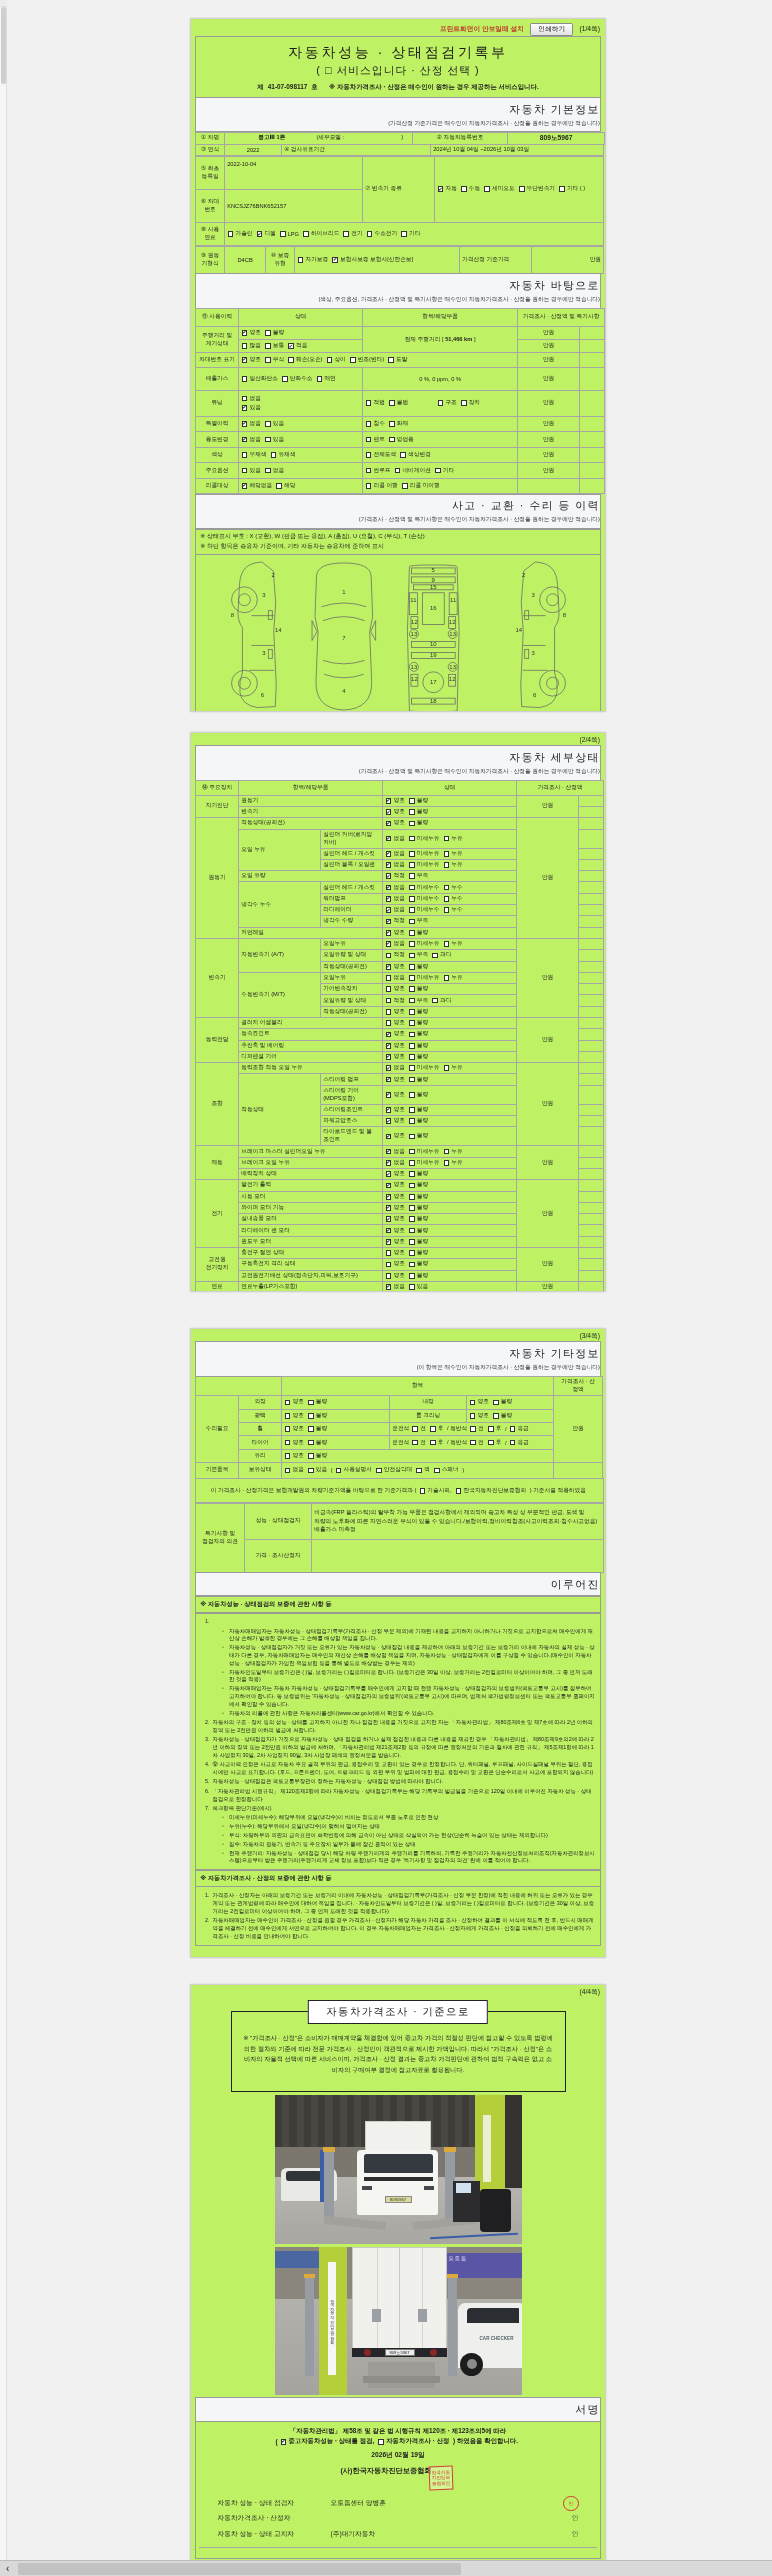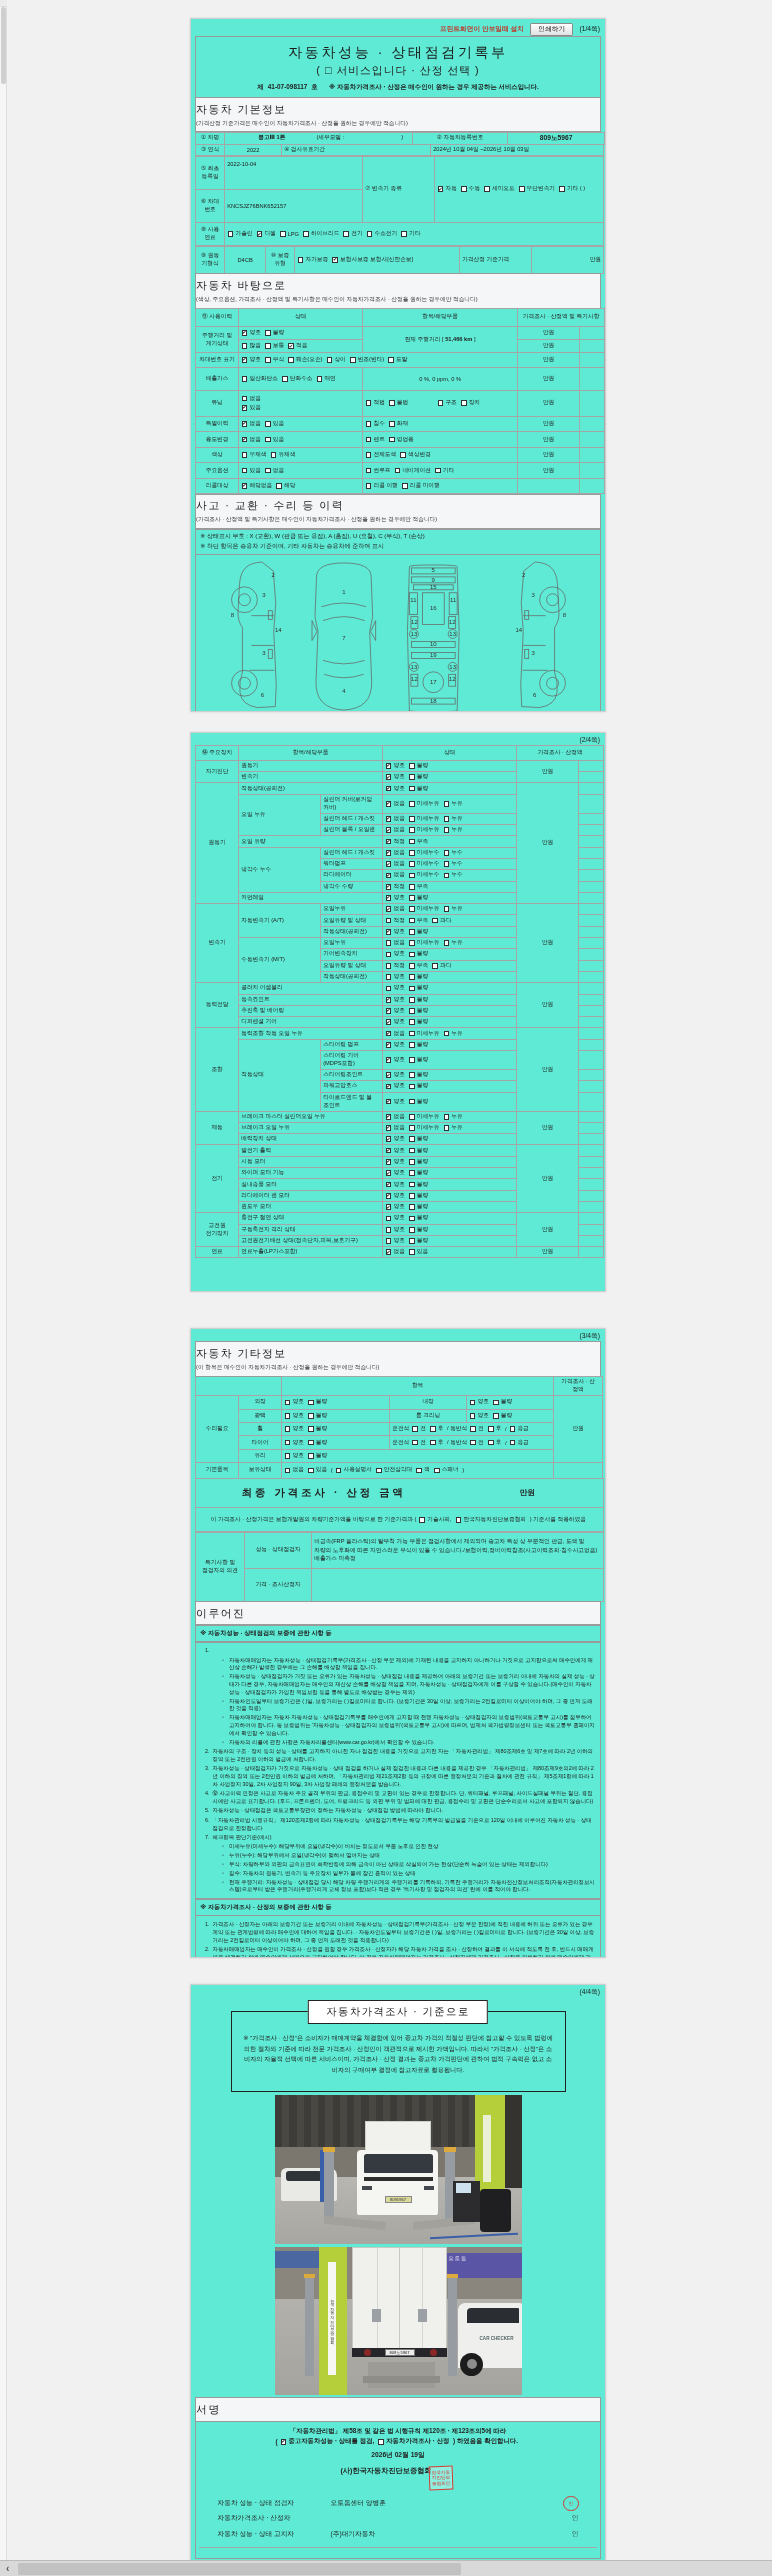--- a/index.html
+++ b/index.html
@@ -8,35 +8,35 @@
   
   .vscroll{position:absolute;left:0;top:0;width:6.7px;height:2576px;background:#f6f6f6;border-right:0.5px solid #ddd}
   .vthumb{position:absolute;left:0.5px;top:7.2px;width:5.2px;height:77px;background:#cfcfcf;border-radius:2.6px}
   .vbtn{position:absolute;left:0;top:0;width:6.7px;height:6.7px;background:#ececec;border-bottom:0.5px solid #ddd}
   
   .hscroll{position:absolute;left:0;top:2560px;width:773px;height:16.5px;background:#d9d9d9;border-top:0.5px solid #bbb;z-index:50;display:flex;align-items:center}
   .hbtn{width:15.5px;height:16.5px;display:flex;align-items:center;justify-content:center;color:#555;font-size:10.3px;font-weight:bold;background:#d9d9d9;cursor:pointer}
   .hthumb{height:12.4px;width:443px;background:#c2c2c2;border-radius:1.5px;margin-left:2.1px}
   
   .doc{position:absolute;left:190px;top:0;width:416px}
-  .page{background:#5eead4;border:0.5px solid #cfcfcf;box-shadow:0 0 2.1px rgba(0,0,0,.12);padding:3.1px 4.1px;overflow:hidden}
+  .page{background:#bef264;border:0.5px solid #cfcfcf;box-shadow:0 0 2.1px rgba(0,0,0,.12);padding:3.1px 4.1px;overflow:hidden}
   .p1{margin-top:18px;height:694px}
   .p2{margin-top:19.6px;height:560px}
   .p3{margin-top:36px;height:630px}
   .p4{margin-top:26px;height:594px}
   .toolbar{height:14.4px;display:flex;align-items:center;justify-content:flex-end;gap:6.2px;padding:0 1px}
   .rednote{color:#c0392b;font-weight:bold;font-size:6.7px}
   .btn{font-size:6.7px;padding:1px 7.2px;border:0.5px solid #8a8a8a;border-radius:1.5px;background:linear-gradient(#fdfdfd,#e2e2e2);cursor:pointer}
   .pagenum{font-size:6.7px;color:#111}
   .pnrow{height:10.3px;display:flex;justify-content:flex-end;align-items:center;font-size:6.7px;padding-right:1px}
   .titlebox{border:0.5px solid #9a9a9a;text-align:center;padding:6.2px 0 4.6px}
   .t1{font-size:14px;letter-spacing:2.6px;color:#1a1a1a}
   .t2{font-size:10.8px;letter-spacing:1px;margin-top:2.1px}
   .docno{margin-top:5.2px;font-size:6.4px;font-weight:bold;display:flex;justify-content:center;gap:4.1px}
-  .sechd{border:0.5px solid #9a9a9a;margin-top:-0.5px;background:#f5f6f8;text-align:left;padding:4.6px 0 3.6px}
+  .sechd{border:0.5px solid #9a9a9a;margin-top:-0.5px;background:#f5f6f8;text-align:right;padding:4.6px 0 3.6px}
   .sechd h2{font-size:10.8px;font-weight:normal;letter-spacing:1.5px;color:#222}
   .sechd .note{font-size:5.7px;margin-top:3.1px;color:#333}
   table{width:100%;border-collapse:collapse;table-layout:fixed;margin-top:-0.5px}
   td{border:0.5px solid #a6a6a6;font-size:5.7px;padding:1px 2.1px;vertical-align:middle;word-break:keep-all}
   .lbl{text-align:center}
   .pr{text-align:center}
   .cbg{display:flex;flex-wrap:wrap;align-items:center;row-gap:1.5px}
   .cb{display:inline-flex;align-items:center;margin:0 3.6px 0 0.5px;white-space:nowrap}
   .bx{width:5.7px;height:5.7px;border:0.8px solid #333;display:inline-flex;align-items:center;justify-content:center;font-size:5.2px;font-weight:bold;margin-right:2.1px;background:#fff;line-height:1;flex:none}
   .pl{margin-right:2.6px;white-space:nowrap}
@@ -653,20 +653,24 @@
             <text x="641" y="198" text-anchor="middle">3</text>
             <text x="644" y="282" text-anchor="middle">6</text>
           </g>
       </svg>
     </div>
 
   </div>
 
   <div class="page p2">
     <div class="pnrow">(2/4쪽)</div>
+    <div class="sechd">
+      <h2>자동차 세부상태</h2>
+      <div class="note">(가격조사 · 산정액 및 특기사항은 매수인이 자동차가격조사 · 산정을 원하는 경우에만 적습니다)</div>
+    </div>
     <table>
         <colgroup>
           <col style="width:43px">
           <col style="width:82px">
           <col style="width:62px">
           <col style="width:134px">
           <col style="width:62px">
           <col style="width:25px">
         </colgroup>
       <tbody id="detail-body">
@@ -1642,24 +1646,20 @@
       </tr>
     </tbody>
       </table>
 
     <table class="finalbox">
         <colgroup>
           <col style="width:256px">
           <col style="width:152px">
         </colgroup>
       <tbody>
-          <tr style="height:29px">
-        <td class="fin-l">최종 가격조사 · 산정 금액</td>
-        <td class="fin-r" style="border-left:none">만원</td>
-      </tr>
       <tr style="height:24px">
         <td colspan="2" class="center">
               <div class="cbg" style="justify-content:center">
                 <span class="pl">이 가격조사 · 산정가격은 보험개발원의 차량기준가액을 바탕으로 한 기준가격과 (</span>
                 <span class="cb">
                   <span class="bx"></span>
                   <span>기술사회,</span>
                 </span>
                 <span class="cb">
                   <span class="bx"></span>

